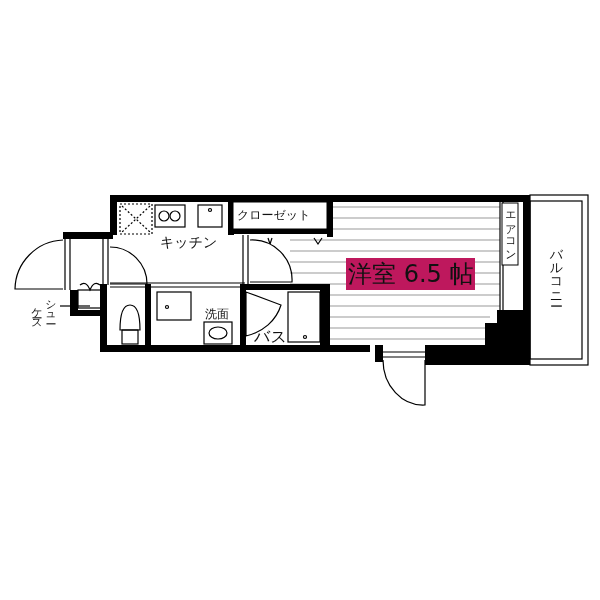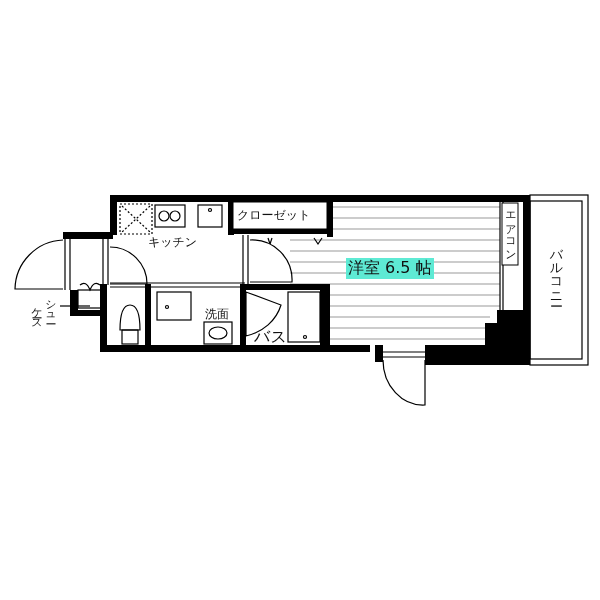--- a/index.html
+++ b/index.html
@@ -109,21 +109,21 @@
     <rect x="122" y="330" width="16" height="14"></rect>
   </g>
 
   <g stroke="#000" fill="none" stroke-width="1.2">
     <rect x="78" y="290" width="25" height="18"></rect>
     <path d="M80 285 Q86 280 90 290 Q94 280 100 285"></path>
     <line x1="60" y1="306" x2="90" y2="306"></line>
   </g>
 </svg>
 
-<div class="lbl" style="left:148px;top:234px;font-size:12px;">キッチン</div>
+<div class="lbl" style="left:160px;top:234px;font-size:14px;">キッチン</div>
 <div class="lbl" style="left:237px;top:207px;font-size:12px;">クローゼット</div>
-<div class="lbl" style="left:346px;top:258px;font-size:16px;background:#5eead4;padding:0 2px;">洋室 6.5 帖</div>
+<div class="lbl" style="left:346px;top:258px;font-size:24px;background:#be185d;padding:0 2px;">洋室 6.5 帖</div>
 <div class="lbl v" style="left:503px;top:205px;font-size:11px;line-height:14px;">エアコン</div>
 <div class="lbl v" style="left:547px;top:240px;font-size:13px;">バルコニー</div>
 <div class="lbl" style="left:205px;top:306px;font-size:12px;">洗面</div>
 <div class="lbl" style="left:254px;top:327px;font-size:16px;">バス</div>
 <div class="lbl v" style="left:44px;top:293px;font-size:11px;line-height:12px;">シュー</div>
 <div class="lbl v" style="left:30px;top:300px;font-size:11px;line-height:12px;">ケース</div>
 
 </body></html>

